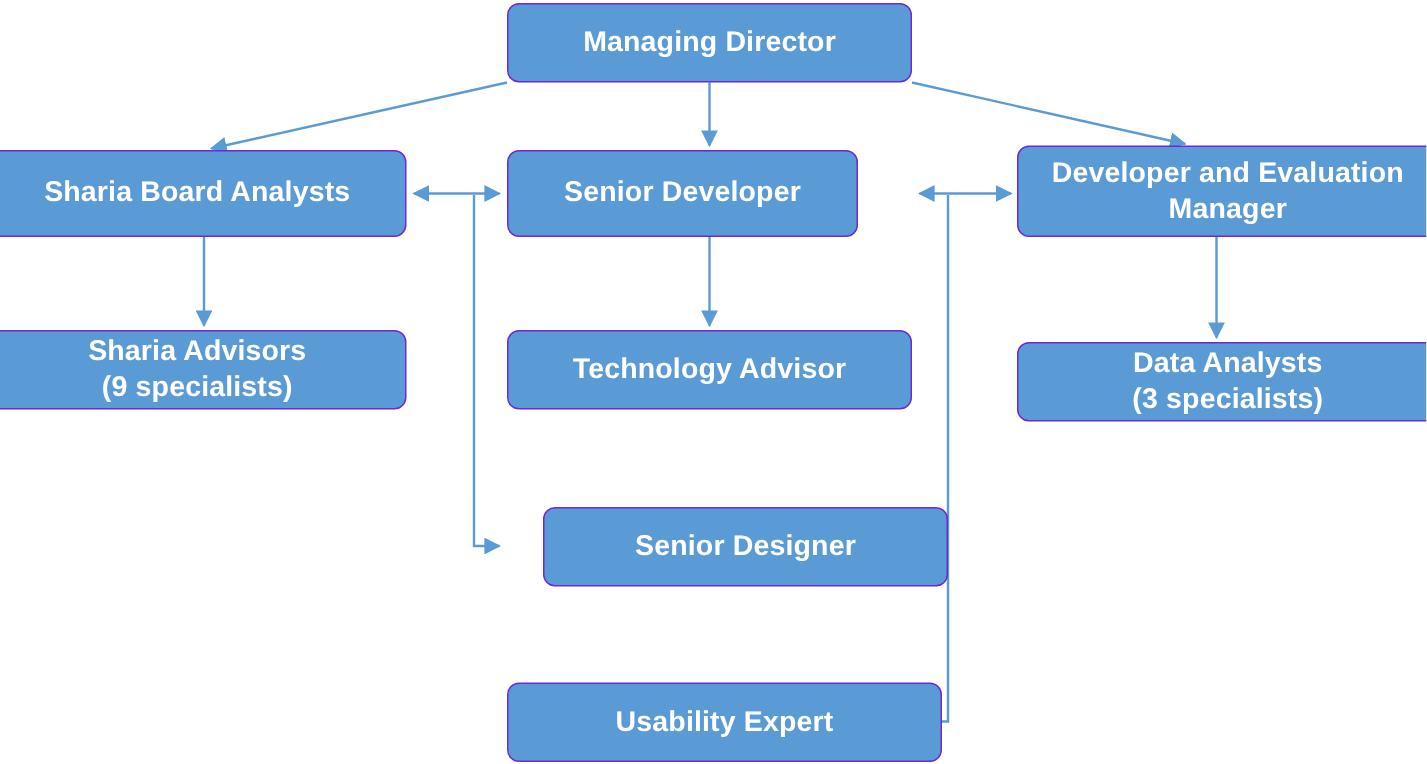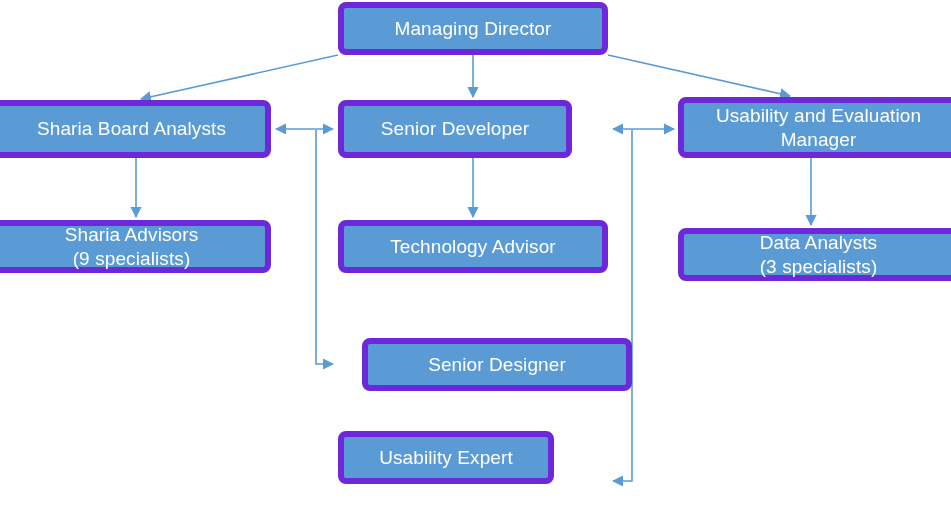--- a/index.html
+++ b/index.html
@@ -23,49 +23,49 @@
     left: 0;
     top: 0;
     width: 951px;
     height: 509px;
     pointer-events: none;
   }
   .node {
     position: absolute;
     box-sizing: border-box;
     background: #5B9BD5;
-    border: 6px solid #6d28d9;
+    border: 1px solid #6d28d9;
     border-radius: 8px;
     color: #ffffff;
     display: flex;
     align-items: center;
     justify-content: center;
     text-align: center;
     font-size: 19px;
     line-height: 1.22;
     letter-spacing: 0.1px;
-    font-weight: 400;
+    font-weight: 700;
     padding: 2px 6px;
     z-index: 2;
   }
   .node .node-label {
     display: block;
     width: 100%;
     white-space: pre-line;
   }
   
   .n-managing-director      { left: 338px; top: 2px;   width: 270px; height: 53px; }
   .n-sharia-board-director  { left: -8px;  top: 100px; width: 279px; height: 58px; }
   .n-senior-developer       { left: 338px; top: 100px; width: 234px; height: 58px; }
   .n-research-manager       { left: 678px; top: 97px;  width: 281px; height: 61px; }
   .n-sharia-advisors        { left: -8px;  top: 220px; width: 279px; height: 53px; }
   .n-technology-advisor     { left: 338px; top: 220px; width: 270px; height: 53px; text-align: center; }
   .n-data-analysts          { left: 678px; top: 228px; width: 281px; height: 53px; }
   .n-senior-designer        { left: 338px; top: 338px; width: 270px; height: 53px; margin-left: 24px; }
-  .n-usability-expert       { left: 338px; top: 431px; width: 216px; height: 53px; }
+  .n-usability-expert       { left: 338px; top: 455px; width: 290px; height: 53px; }
 </style>
 </head>
 <body>
 
 <div id="chart-canvas">
 
   <svg id="connector-layer" viewBox="0 0 951 509" width="951" height="509" xmlns="http://www.w3.org/2000/svg">
     <defs>
       <marker id="arrow-end" viewBox="0 0 10 10" refX="9" refY="5" markerWidth="7" markerHeight="7" orient="auto-start-reverse">
         <path d="M 0 0 L 10 5 L 0 10 z" fill="#5B9BD5"></path>
@@ -102,21 +102,21 @@
 
   <div class="node n-sharia-board-director">
     <span class="node-label">Sharia Board Analysts</span>
   </div>
 
   <div class="node n-senior-developer">
     <span class="node-label">Senior Developer</span>
   </div>
 
   <div class="node n-research-manager">
-    <span class="node-label">Usability and Evaluation Manager</span>
+    <span class="node-label">Developer and Evaluation Manager</span>
   </div>
 
   <div class="node n-sharia-advisors">
     <span class="node-label">Sharia Advisors
 (9 specialists)</span>
   </div>
 
   <div class="node n-technology-advisor">
     <span class="node-label">Technology Advisor</span>
   </div>

